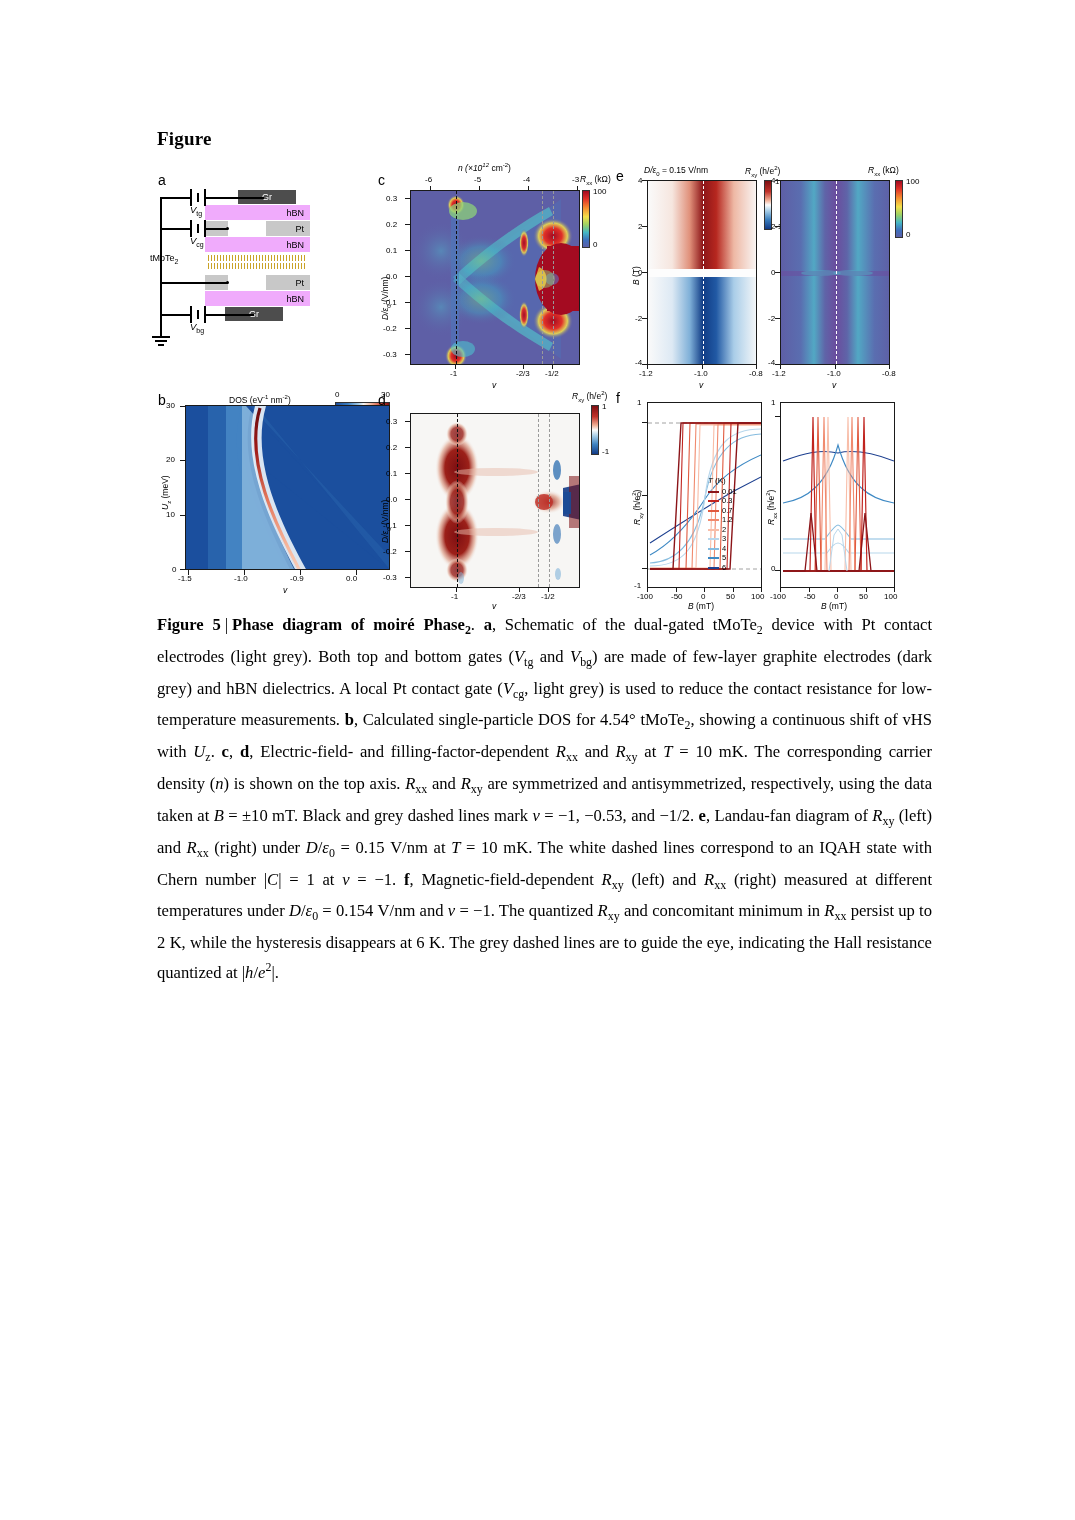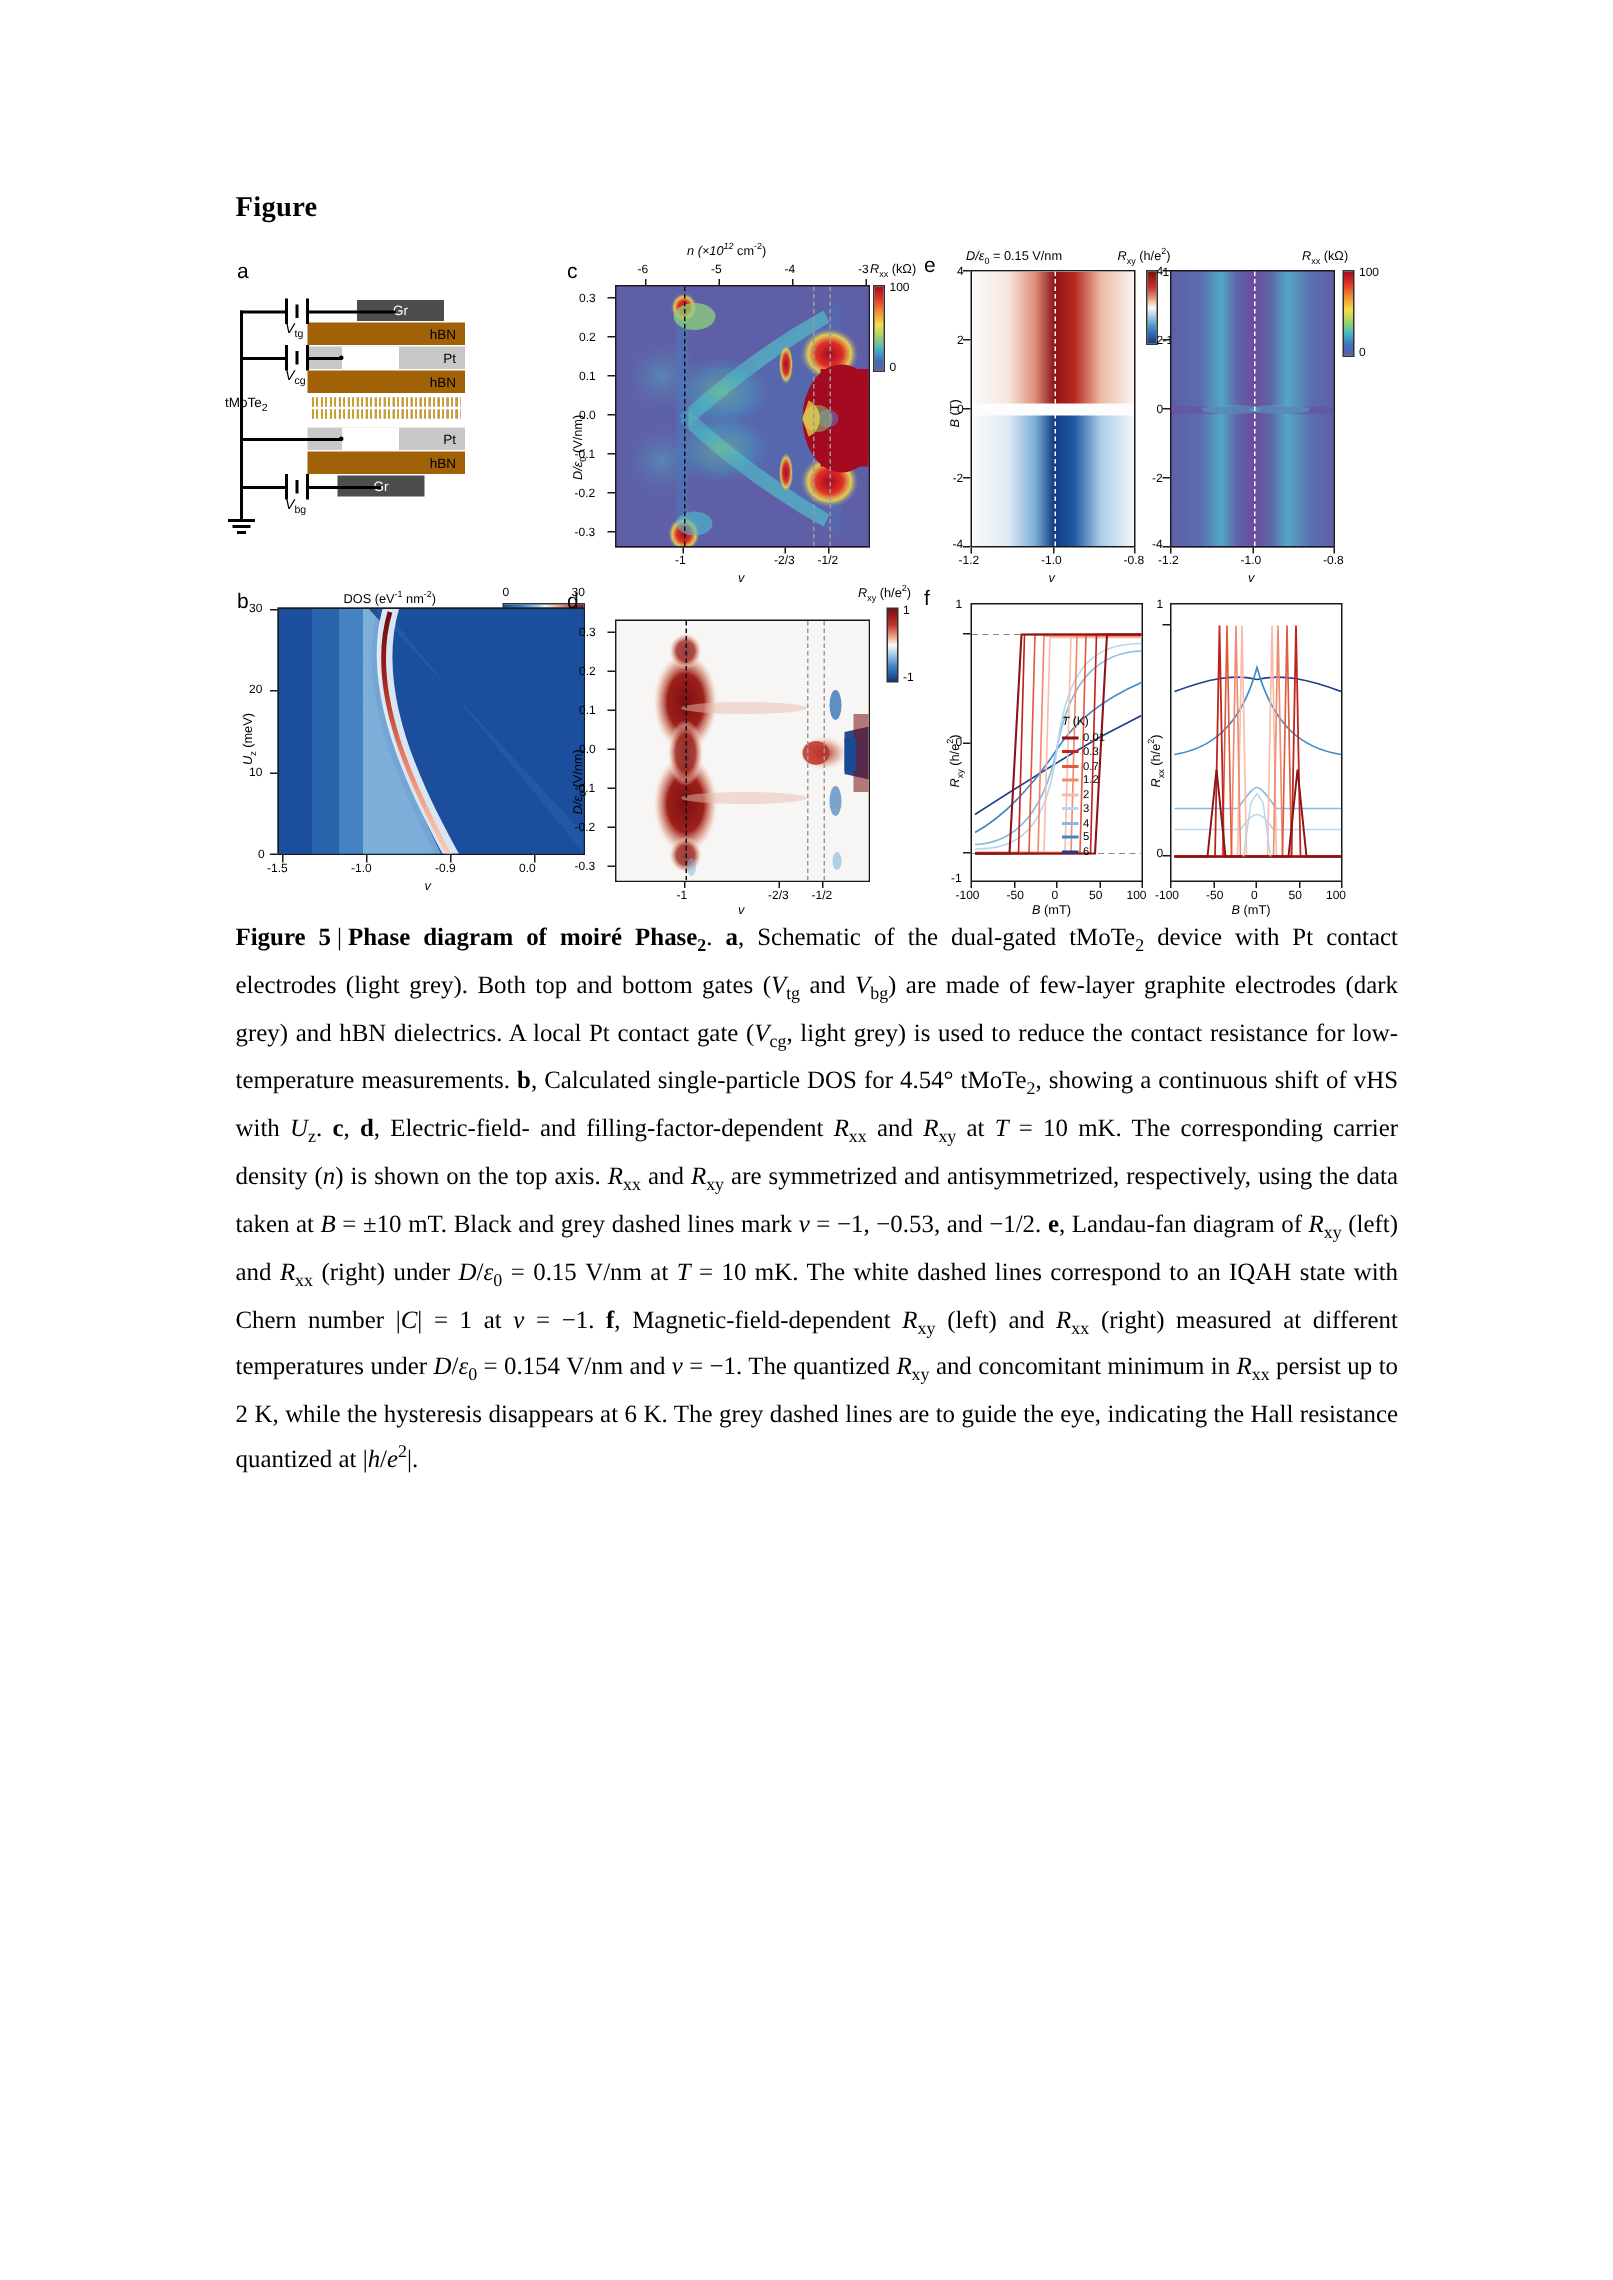--- a/index.html
+++ b/index.html
@@ -17,24 +17,24 @@
   .axlabel{position:absolute;font-family:"Liberation Sans",sans-serif;font-size:8.5px;color:#000;white-space:nowrap;}
   .ticklabel{position:absolute;font-family:"Liberation Sans",sans-serif;font-size:8px;color:#000;white-space:nowrap;}
   .tick{position:absolute;background:#1a1a1a;}
   .vlabel{transform-origin:0 0;}
 
   .cbar{position:absolute;border:1px solid #333;box-sizing:border-box;}
   .cbar-title{position:absolute;font-family:"Liberation Sans",sans-serif;font-size:8.5px;white-space:nowrap;}
   .cbar-tick{position:absolute;font-family:"Liberation Sans",sans-serif;font-size:8px;white-space:nowrap;}
 
   
-  .sch{position:absolute;margin-top:10px;}
+  .sch{position:absolute;}
   .blk{position:absolute;box-sizing:border-box;}
   .blk span{position:absolute;right:6px;top:50%;transform:translateY(-50%);font-family:"Liberation Sans",sans-serif;font-size:9px;color:#000;}
-  .hbn{background:#a16207;text-decoration:underline;}
+  .hbn{background:#f0abfc;text-decoration:underline;}
   .pt{background:#c8c8c8;}
   .gr{background:#4d4d4d;}
   .gr span{color:#fff;left:0;right:0;text-align:center;}
   .wire{position:absolute;background:#000;}
   .batt{position:absolute;}
   .batt i{position:absolute;background:#000;}
   .vlbl{position:absolute;font-family:"Liberation Sans",sans-serif;font-size:9.5px;font-style:italic;}
   .vlbl sub{font-style:normal;font-size:7px;}
   .matlbl{position:absolute;font-family:"Liberation Sans",sans-serif;font-size:9px;}
   .matlbl sub{font-size:7px;}

